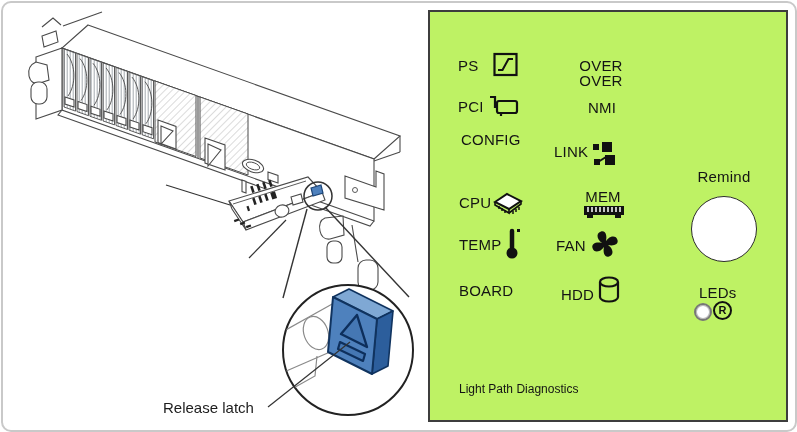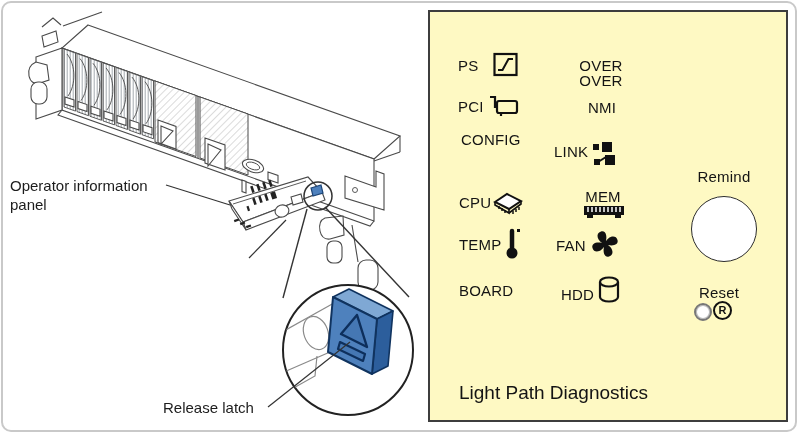--- a/index.html
+++ b/index.html
@@ -2,34 +2,34 @@
 <html><head>
 <meta charset="utf-8">
 <style>
   html,body{margin:0;padding:0;background:#fff;}
   #stage{position:relative;width:797px;height:432px;background:#fff;overflow:hidden;
          font-family:"Liberation Sans", sans-serif;}
   #outer-frame{position:absolute;left:1px;top:1px;width:792px;height:427px;
          border:2px solid #c9c9c9;border-radius:10px;pointer-events:none;}
   .lbl{position:absolute;font-size:15px;line-height:19px;color:#1c1c1c;}
   .panel{position:absolute;left:428px;top:10px;width:356px;height:408px;
-         border:2px solid #3d3d3d;background:#fef9c3;}
+         border:2px solid #3d3d3d;background:#bef264;}
   .p-lbl{position:absolute;font-size:15px;line-height:15px;color:#141414;letter-spacing:.2px;}
   .center{text-align:center;}
   .icon{position:absolute;}
   #remind-btn{position:absolute;left:261px;top:184px;width:64px;height:64px;
          border:1.6px solid #2c2c2c;border-radius:50%;background:#fff;}
   #reset-btn{position:absolute;left:264px;top:291px;width:14px;height:14px;
          border:2.4px solid #777;border-radius:50%;background:#fff;box-shadow:inset 0 0 0 1px #bbb;}
   #reset-r{position:absolute;left:283px;top:289px;width:15px;height:15px;
          border:2.4px solid #111;border-radius:50%;color:#111;font-size:11px;font-weight:bold;
          text-align:center;line-height:15px;}
   #warning-text{position:absolute;left:11px;top:314px;font-size:19px;color:#ee1111;
          letter-spacing:1px;}
-  #panel-title{position:absolute;left:29px;top:370px;font-size:19px;color:#141414;}
+  #panel-title{position:absolute;left:29px;top:370px;font-size:12px;color:#141414;}
   svg{position:absolute;left:0;top:0;}
   .ln{stroke:#4a4a4a;stroke-width:1.1;fill:none;}
   .fw{fill:#fff;stroke:#4a4a4a;stroke-width:1.1;}
   .thin{stroke:#4a4a4a;stroke-width:.9;fill:none;}
 </style>
 </head>
 <body>
 
 <div id="stage">
 
@@ -173,21 +173,20 @@
       </g>
     </g>
 
     <g stroke="#333" stroke-width="1.2">
       <line x1="166" y1="185" x2="230" y2="205"></line>
       <line x1="249" y1="258" x2="286" y2="220"></line>
       <line x1="268" y1="407" x2="350" y2="342"></line>
     </g>
   </svg>
 
-  <div class="lbl" style="left:10px;top:176px;width:162px;">Operator information panel</div>
   <div class="lbl" style="left:163px;top:398px;width:120px;">Release latch</div>
 
   <div class="panel">
 
     <div class="p-lbl" style="left:28px;top:46px;">PS</div>
     <div class="p-lbl" style="left:28px;top:87px;">PCI</div>
     <div class="p-lbl" style="left:31px;top:120px;">CONFIG</div>
     <div class="p-lbl" style="left:29px;top:183px;">CPU</div>
     <div class="p-lbl" style="left:29px;top:225px;">TEMP</div>
     <div class="p-lbl" style="left:29px;top:271px;">BOARD</div>
@@ -258,21 +257,21 @@
         <circle cx="16" cy="15" r="3.5"></circle>
       </g>
     </svg>
     <svg class="icon" style="left:166px;top:263px;" width="28" height="31">
       <ellipse cx="13" cy="7" rx="9" ry="4.5" fill="none" stroke="#111" stroke-width="2.2"></ellipse>
       <path d="M4,7 L4,22 a9,4.5 0 0 0 18,0 L22,7" fill="none" stroke="#111" stroke-width="2.2"></path>
     </svg>
 
     <div class="p-lbl center" style="left:261px;top:157px;width:66px;">Remind</div>
     <div id="remind-btn"></div>
-    <div class="p-lbl" style="left:269px;top:273px;">Reset</div>
+    <div class="p-lbl" style="left:269px;top:273px;">LEDs</div>
     <div id="reset-btn"></div>
     <div id="reset-r">R</div>
 
     <div id="panel-title">Light Path Diagnostics</div>
   </div>
 
   <div id="outer-frame"></div>
 </div>
 
 </body></html>

